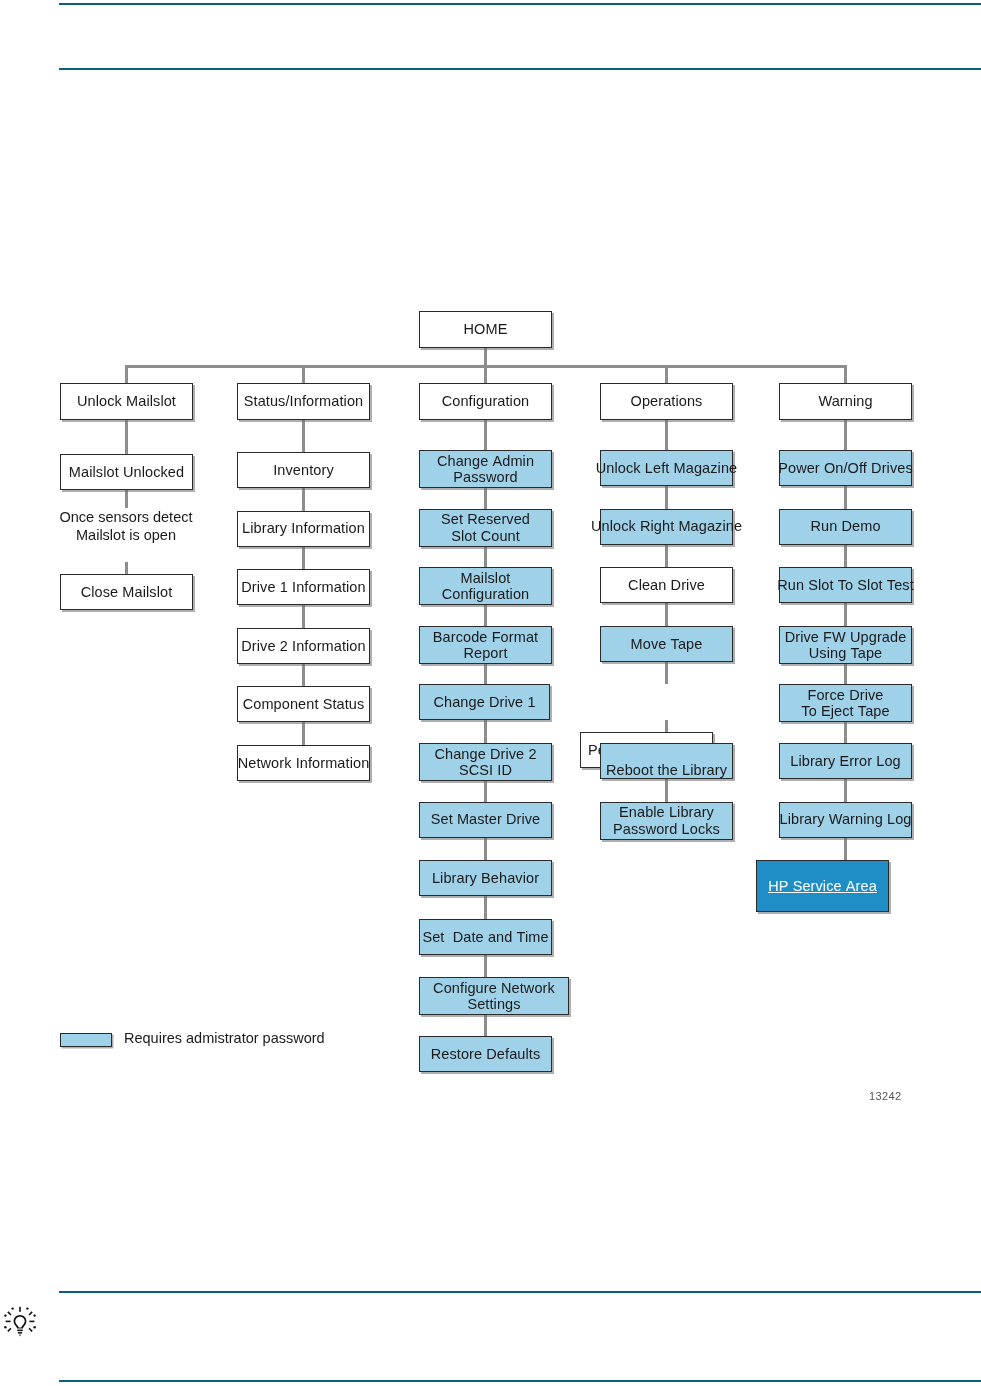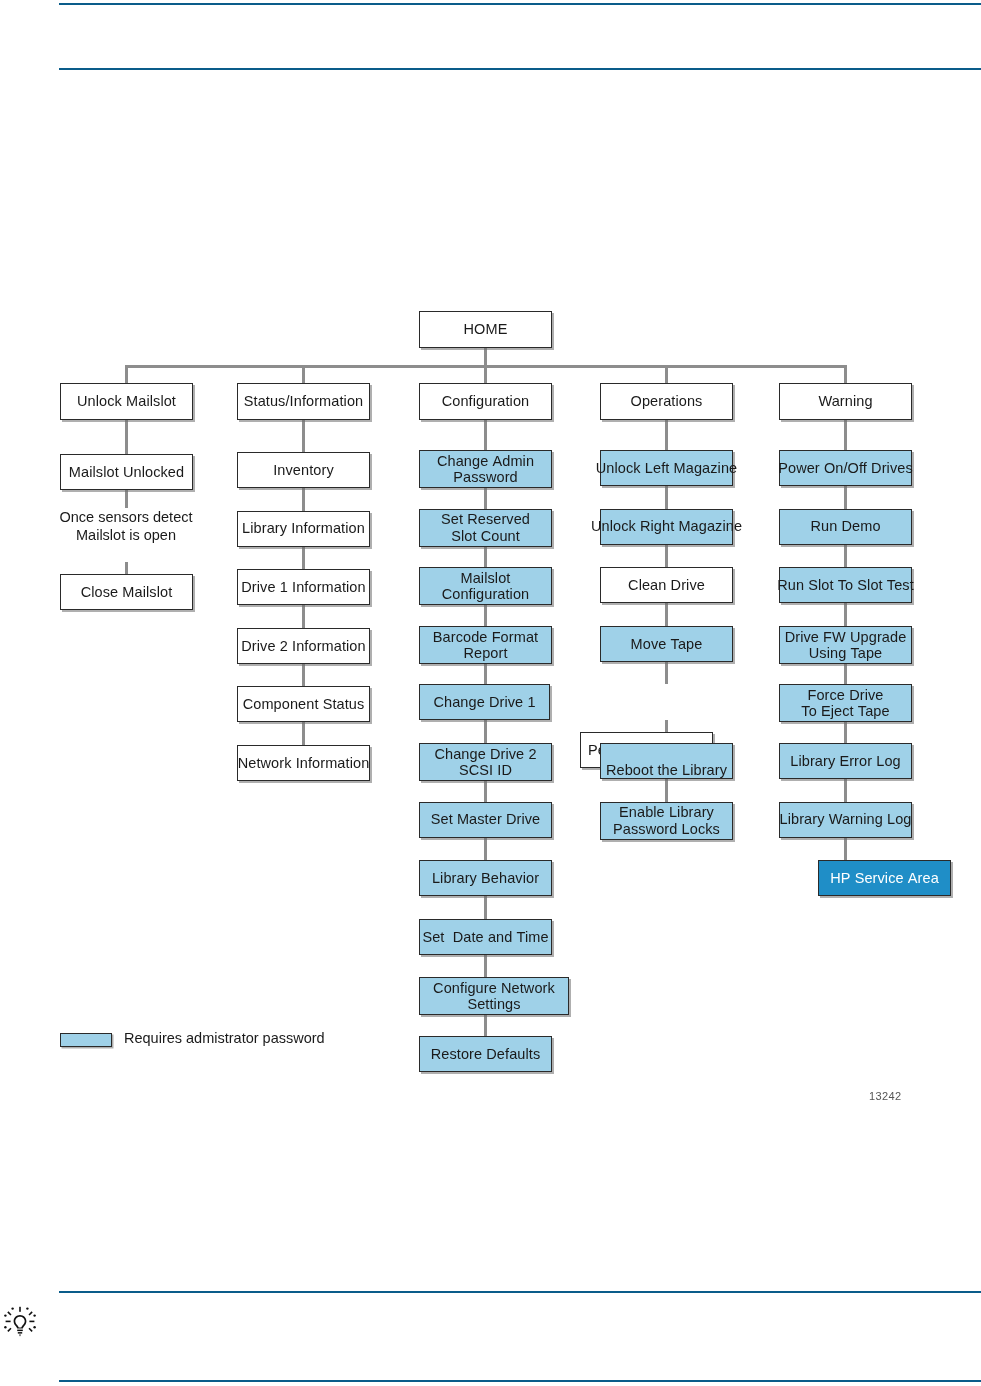--- a/index.html
+++ b/index.html
@@ -309,21 +309,21 @@
     </div>
     <div class="vline" style="left:844px;top:722.4000000000001px;height:20.600000000000023px;"></div>
     <div class="node admin" style="left:779px;top:743.0000000000001px;width:133px;height:36px;">
       <span class="lbl">Library&nbsp;Error&nbsp;Log</span>
     </div>
     <div class="vline" style="left:844px;top:779.0000000000001px;height:22.600000000000023px;"></div>
     <div class="node admin" style="left:779px;top:801.6000000000001px;width:133px;height:36px;">
       <span class="lbl">Library&nbsp;Warning&nbsp;Log</span>
     </div>
     <div class="vline" style="left:844px;top:837.6000000000001px;height:22.600000000000023px;"></div>
-    <div class="node service" style="left:818px;top:860.2000000000002px;width:133px;height:36px;">
+    <div class="node service" style="left:756px;top:860.2000000000002px;width:133px;height:52px;text-decoration:underline;">
       <span class="lbl">HP&nbsp;Service&nbsp;Area</span>
     </div>
     <div class="note" style="left: 46px; top: 508px; width: 160px; white-space: pre-line;">Once sensors detect
 Mailslot is open</div>
   </div>
 
 <div class="legend">
   <div class="legend-row">
     <div class="legend-swatch admin"></div>
     <div class="legend-text">Requires admistrator password</div>

